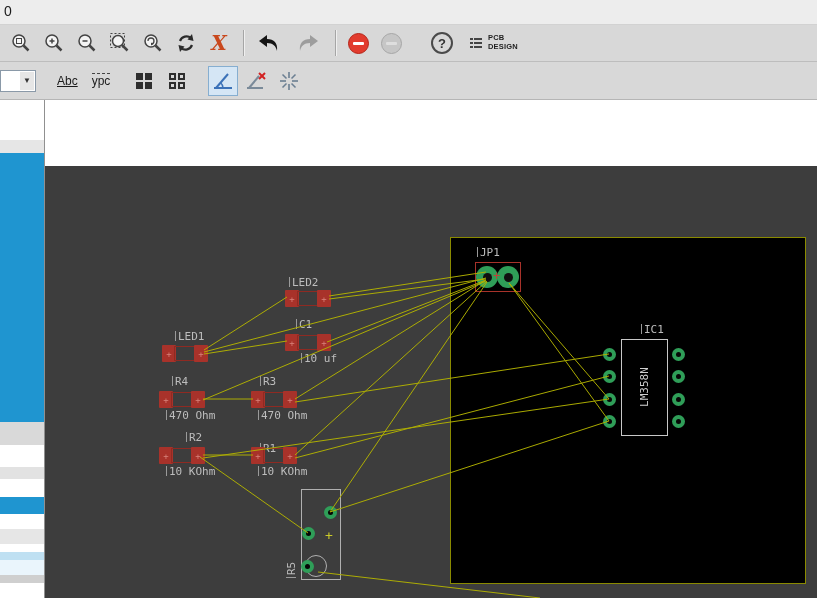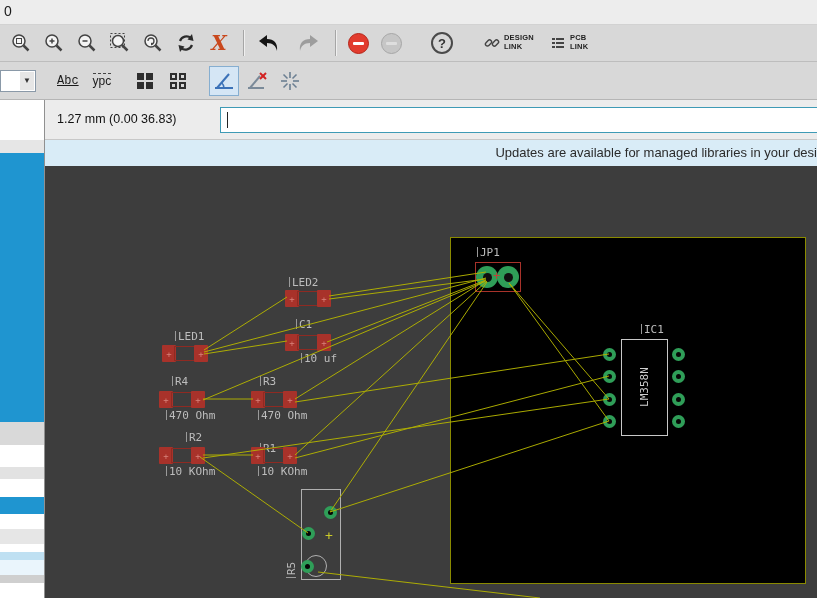--- a/index.html
+++ b/index.html
@@ -20,21 +20,21 @@
   .circle-stop .bar{position:absolute;left:4px;top:8px;width:11px;height:3.5px;background:#ffffff;border-radius:1px;}
   .circle-gray{width:21px;height:21px;border-radius:50%;background:#c6c6c6;border:1px solid #a6a6a6;position:relative;}
   .circle-gray .bar{position:absolute;left:4px;top:8px;width:11px;height:3.5px;background:#dedede;border-radius:1px;}
   .circle-help{width:22px;height:22px;border-radius:50%;border:2px solid #4a4a4a;display:flex;align-items:center;justify-content:center;font-weight:bold;font-size:13px;color:#333;}
   .chi{font:bold italic 20px "DejaVu Serif",serif;color:#c9481d;}
   .wide-btn{height:30px;display:flex;align-items:center;gap:4px;padding:0 7px;border:1px solid transparent;flex:0 0 auto;}
   .wide-btn .lbl{font-size:7.5px;font-weight:bold;color:#222;line-height:1.15;letter-spacing:.2px;}
   .combo{position:relative;width:36px;height:22px;background:#ffffff;border:1px solid #8a99a8;margin-right:16px;flex:0 0 auto;}
   .combo .arrow{position:absolute;right:1px;top:1px;width:14px;height:18px;display:flex;align-items:center;justify-content:center;font-size:8px;color:#333;background:#e6e6e6;}
   .texttoggle{font-size:12px;color:#1a1a1a;padding:4px 5px;margin-right:4px;flex:0 0 auto;}
-  .texttoggle.u{text-decoration:underline;font-family:Liberation Mono, monospace;}
+  .texttoggle.u{text-decoration:underline;}
   .texttoggle.o span{border-top:1px dashed #444;}
   .gridicon{display:grid;grid-template-columns:7px 7px;grid-template-rows:7px 7px;gap:2px;}
   .gridicon i{background:#2e2e2e;display:block;}
   .gridicon.hollow i{background:#2e2e2e;position:relative;}
   .gridicon.hollow i::after{content:"";position:absolute;left:2px;top:2px;width:3px;height:3px;background:#d8d8d8;}
 
   
   .cmdrow{position:absolute;left:45px;top:100px;width:772px;height:40px;background:#ececec;border-bottom:1px solid #c8c8c8;}
   .coords{position:absolute;left:12px;top:12px;font-size:12.5px;color:#111;}
   .cmdfield{position:absolute;left:175px;right:-2px;top:7px;height:26px;background:#ffffff;border:1px solid #3e9ab5;display:flex;align-items:center;}
@@ -157,43 +157,33 @@
     </div>
     <div class="tbtn">
       <span class="circle-gray">
           <span class="bar"></span>
         </span>
     </div>
     <div class="tbtn" style="margin-left:18px">
       <span class="circle-help">
           <span>?</span>
         </span>
-    </div>
-    <div class="wide-btn" style="margin-left:16px">
-      <svg width="16" height="16" viewBox="0 0 16 16">
-          <rect x="1" y="6" width="7" height="4" rx="2" transform="rotate(-45 4.5 8)" fill="none" stroke="#444" stroke-width="1.4"></rect>
-          <rect x="8" y="6" width="7" height="4" rx="2" transform="rotate(-45 11.5 8)" fill="none" stroke="#444" stroke-width="1.4"></rect>
-        </svg>
-      <span class="lbl">
-        <span style="display:block">DESIGN</span>
-        <span style="display:block">LINK</span>
-      </span>
     </div>
     <div class="wide-btn">
       <svg width="16" height="16" viewBox="0 0 16 16">
           <rect x="2" y="3" width="3" height="2" fill="#444"></rect>
           <rect x="6" y="3" width="8" height="2" fill="#444"></rect>
           <rect x="2" y="7" width="3" height="2" fill="#444"></rect>
           <rect x="6" y="7" width="8" height="2" fill="#444"></rect>
           <rect x="2" y="11" width="3" height="2" fill="#444"></rect>
           <rect x="6" y="11" width="8" height="2" fill="#444"></rect>
         </svg>
       <span class="lbl">
         <span style="display:block">PCB</span>
-        <span style="display:block">LINK</span>
+        <span style="display:block">DESIGN</span>
       </span>
     </div>
   </div>
 
   <div class="toolbar2">
     <div class="combo">
       <span class="arrow">▼</span>
     </div>
     <div class="texttoggle u"><span>Abc</span></div>
     <div class="texttoggle o" style="margin-right:14px"><span>ypc</span></div>
@@ -255,31 +245,21 @@
     <div class="srow" style="height:17px;background:#1f95d0"></div>
     <div class="srow" style="height:15px;background:#ffffff"></div>
     <div class="srow" style="height:15px;background:#e6e6e6"></div>
     <div class="srow" style="height:8px;background:#ffffff"></div>
     <div class="srow" style="height:8px;background:#bfe0f2"></div>
     <div class="srow" style="height:15px;background:#eaf5fc"></div>
     <div class="srow" style="height:8px;background:#cfcfcf"></div>
     <div class="srow" style="height:15px;background:#ffffff"></div>
   </div>
 
-  <div class="cmdrow">
-    <span class="coords">1.27 mm (0.00 36.83)</span>
-    <div class="cmdfield">
-      <span class="caret"></span>
-      <span></span>
-    </div>
-  </div>
-
-  <div class="banner">
-    <span class="msg">Updates are available for managed libraries in your desi</span>
-  </div>
+
 
   <div class="canvas">
     <div class="pcb-board"></div>
 
     <div class="clabel" style="left:244px;top:110px">LED2</div>
     <div class="fp" style="left:240px;top:124px">
       <span class="pad l"></span>
       <span class="outline"></span>
       <span class="pad r"></span>
     </div>

